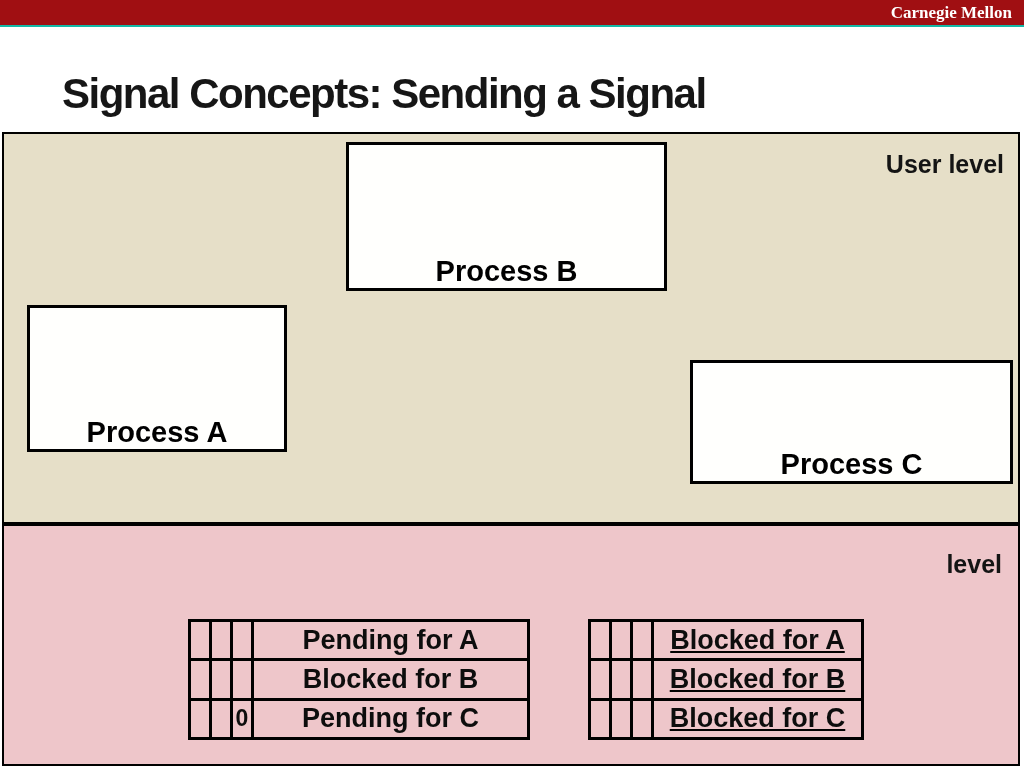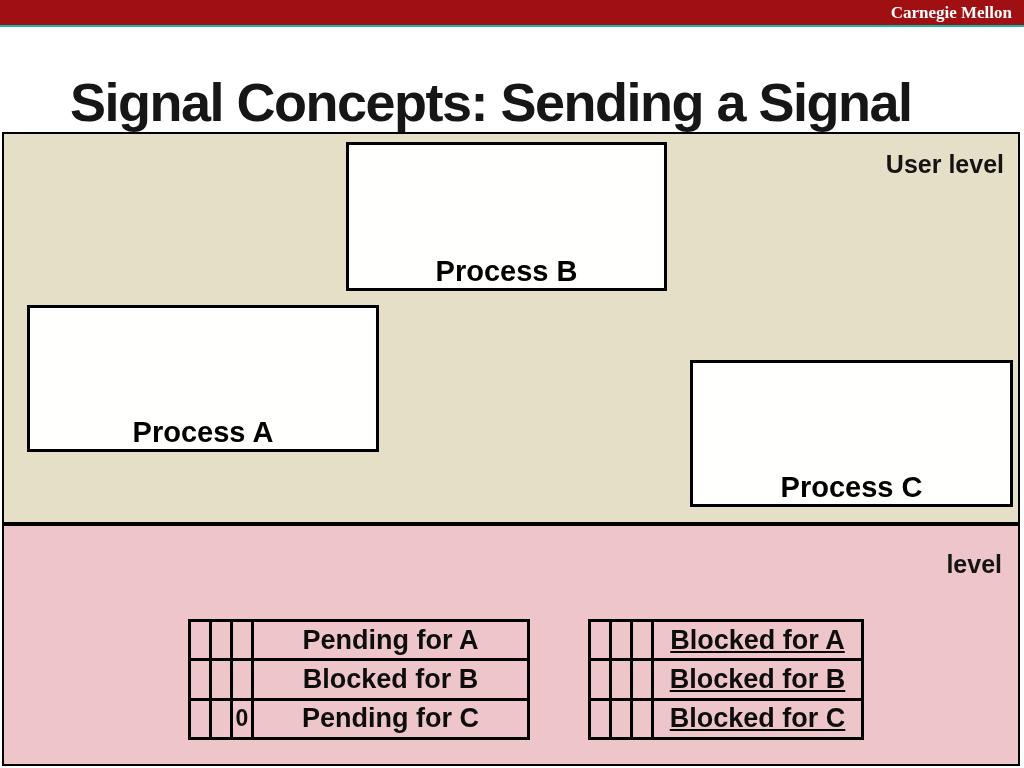--- a/index.html
+++ b/index.html
@@ -8,38 +8,38 @@
 
   
   .topbar{position:absolute;top:0;left:0;width:1024px;height:27px;
           background:var(--header_bar,#a00f12);
           border-bottom:2px solid #14b8a6;
           display:flex;justify-content:flex-end;align-items:center;
           padding-right:12px;box-sizing:border-box;}
   .brand{color:#ffffff;font-family:"Liberation Serif", serif;font-weight:bold;font-size:17px;}
 
   
-  .title{position:absolute;left:54px;top:62px;margin:16px;
-         font-size:54px;line-height:48px;font-weight:bold;letter-spacing:-1.5px;color:#161616;}
+  .title{position:absolute;left:54px;top:62px;margin:8px;
+         font-size:42px;line-height:48px;font-weight:bold;letter-spacing:-1.5px;color:#161616;}
 
   
   .region{position:absolute;left:2px;width:1018px;border:2px solid #000;box-sizing:border-box;}
   .user-level{top:132px;height:392px;background:var(--user_level_bg,#e6dfc8);}
   .kernel{top:524px;height:242px;background:var(--kernel_bg,#eec6ca);}
   .region-label{position:absolute;font-weight:bold;color:#141414;font-size:25px;}
   .user-level .region-label{top:16px;right:14px;}
   .kernel .region-label{top:24px;right:16px;}
 
   
   .pbox{position:absolute;background:#fffffd;border:3px solid #000;box-sizing:border-box;
         display:flex;align-items:flex-end;justify-content:center;
         font-size:29px;font-weight:bold;color:#000;}
   .pbox-b{left:346px;top:142px;width:321px;height:149px;}
-  .pbox-a{left:27px;top:305px;width:352px;height:147px;}
-  .pbox-c{left:690px;top:360px;width:323px;height:147px;}
+  .pbox-a{left:27px;top:305px;width:260px;height:147px;}
+  .pbox-c{left:690px;top:360px;width:323px;height:124px;}
 
   
   .sigtable{position:absolute;top:619px;height:121px;border-collapse:collapse;table-layout:fixed;}
   .sigtable td{border:3px solid #000;padding:0;text-align:center;vertical-align:middle;
                font-weight:bold;color:#0d0d0d;}
   .sigtable td.lbl{font-size:27px;}
   .sigtable td.bit{font-size:23px;}
   .pending{left:188px;width:342px;padding-left:48px;}
   .blocked{left:588px;width:276px;text-decoration:underline;}
   .c-bit{width:21px;}

